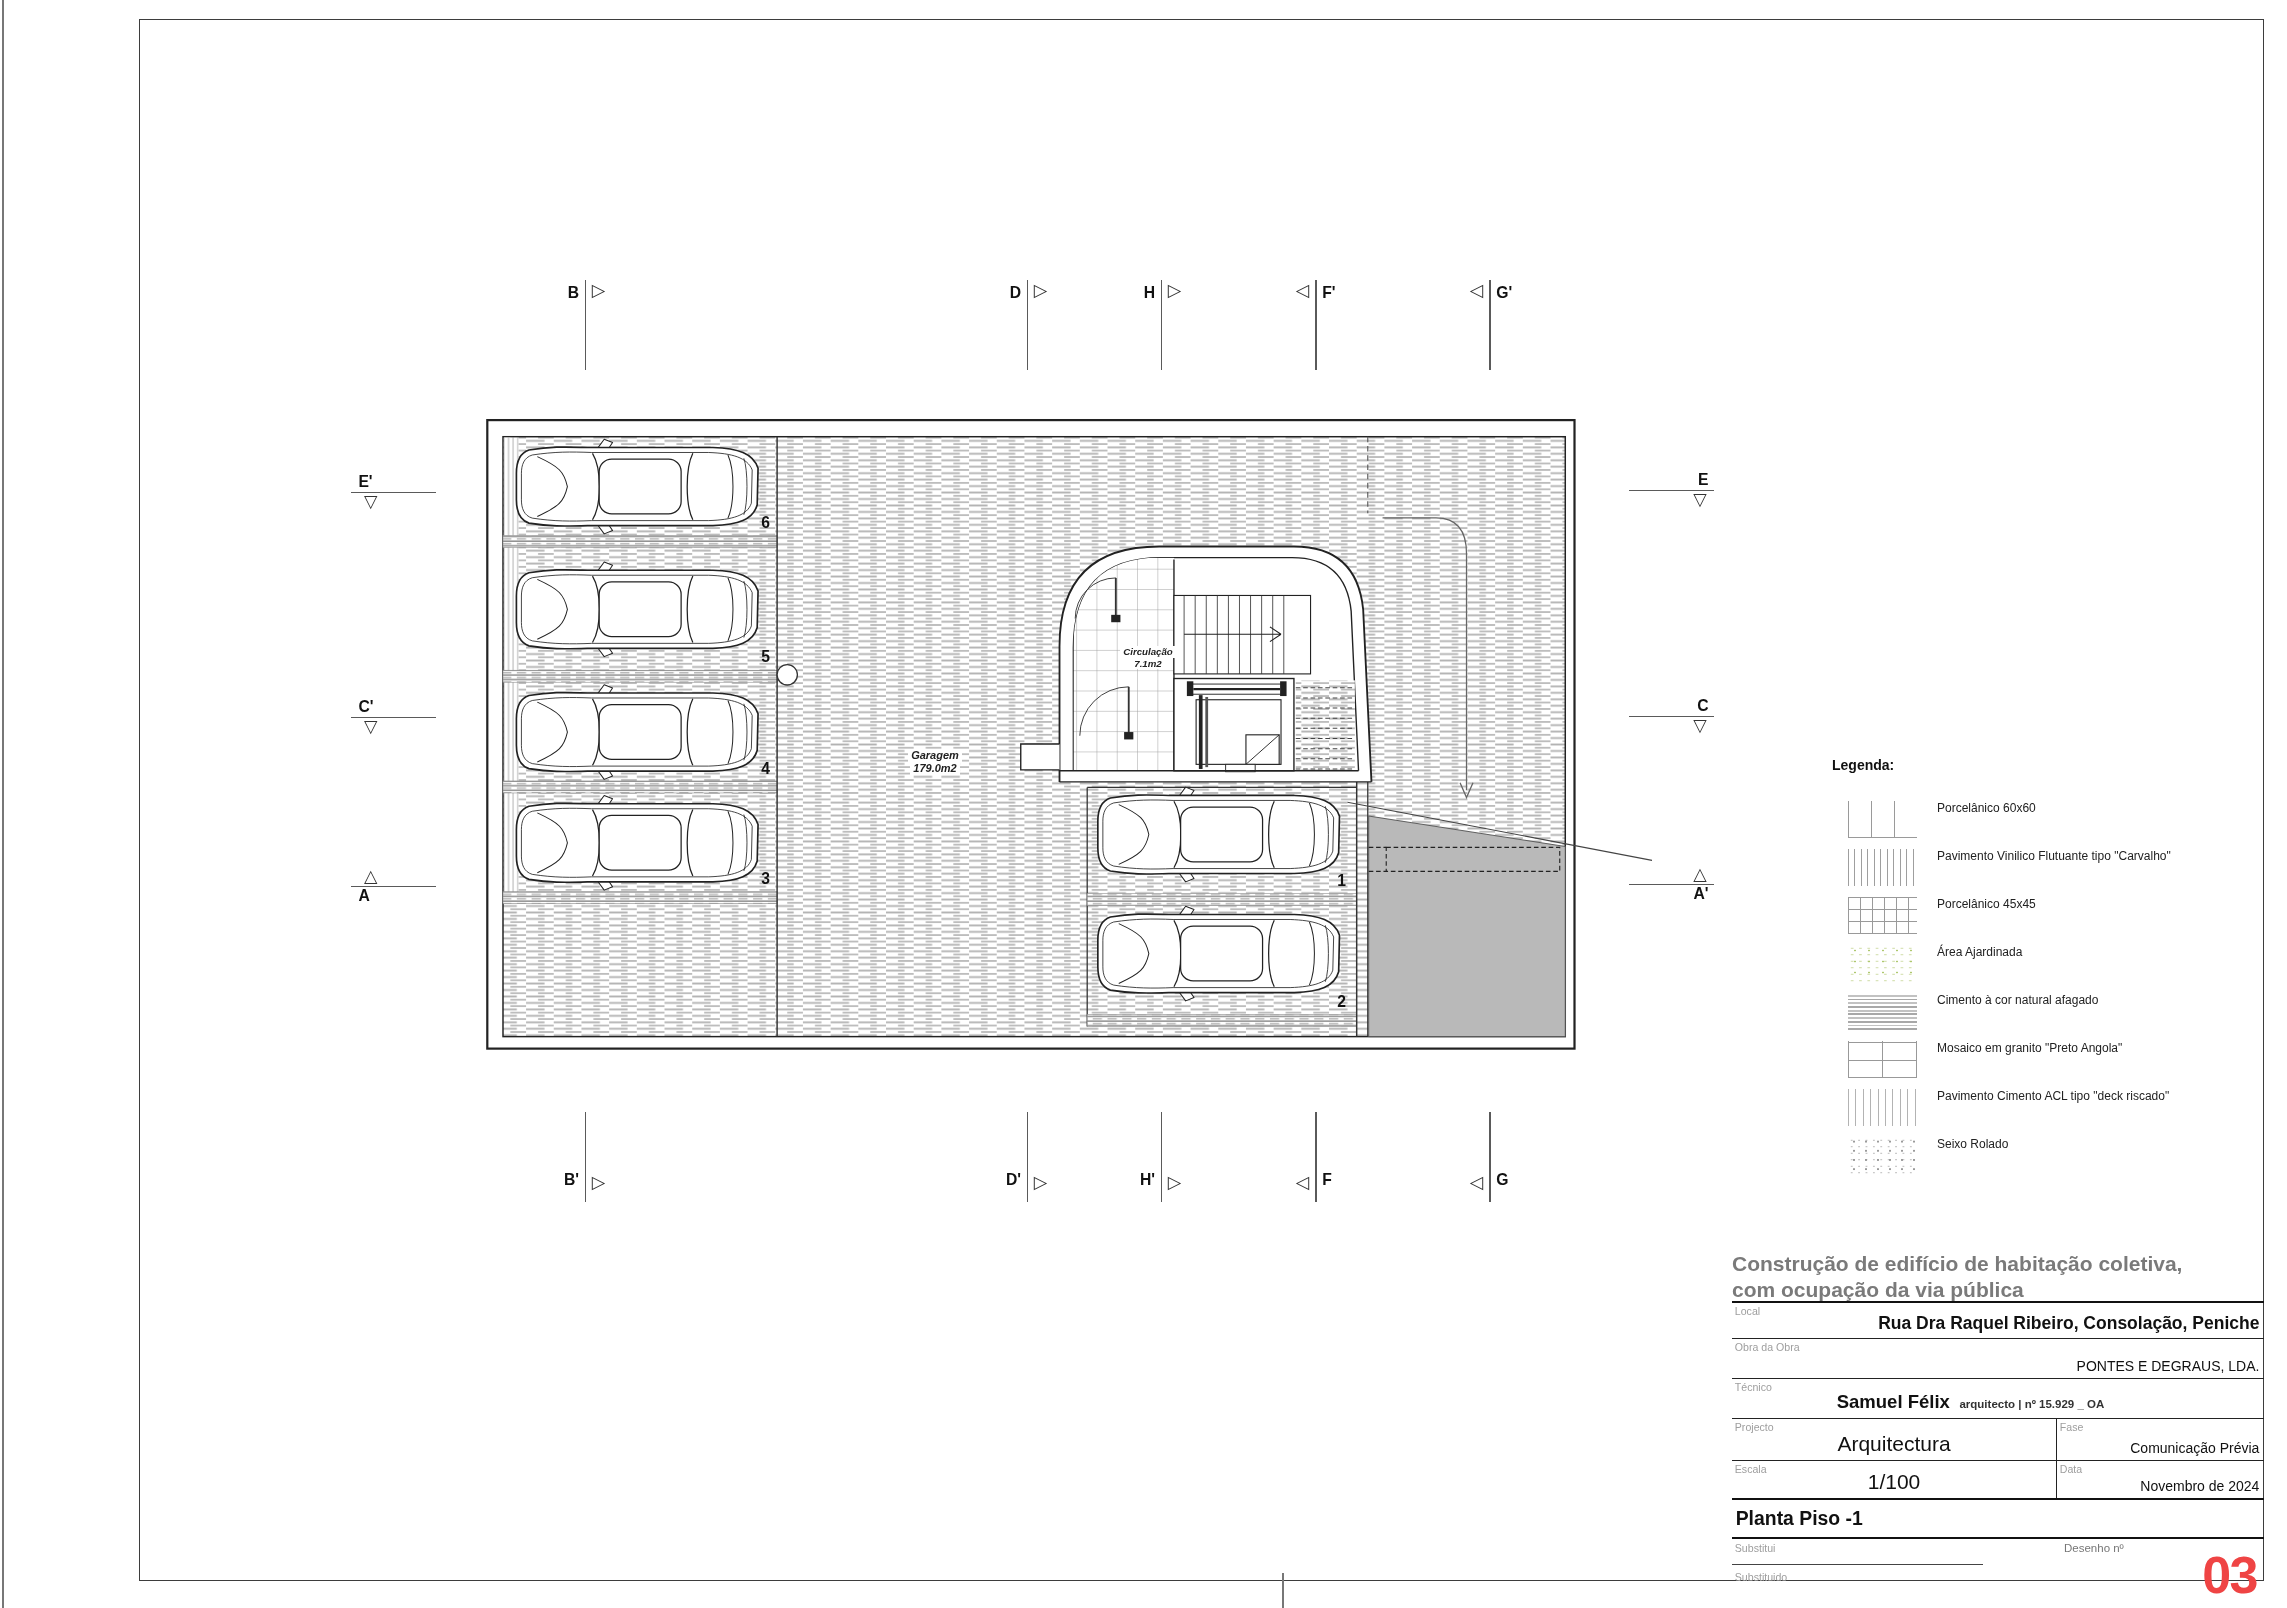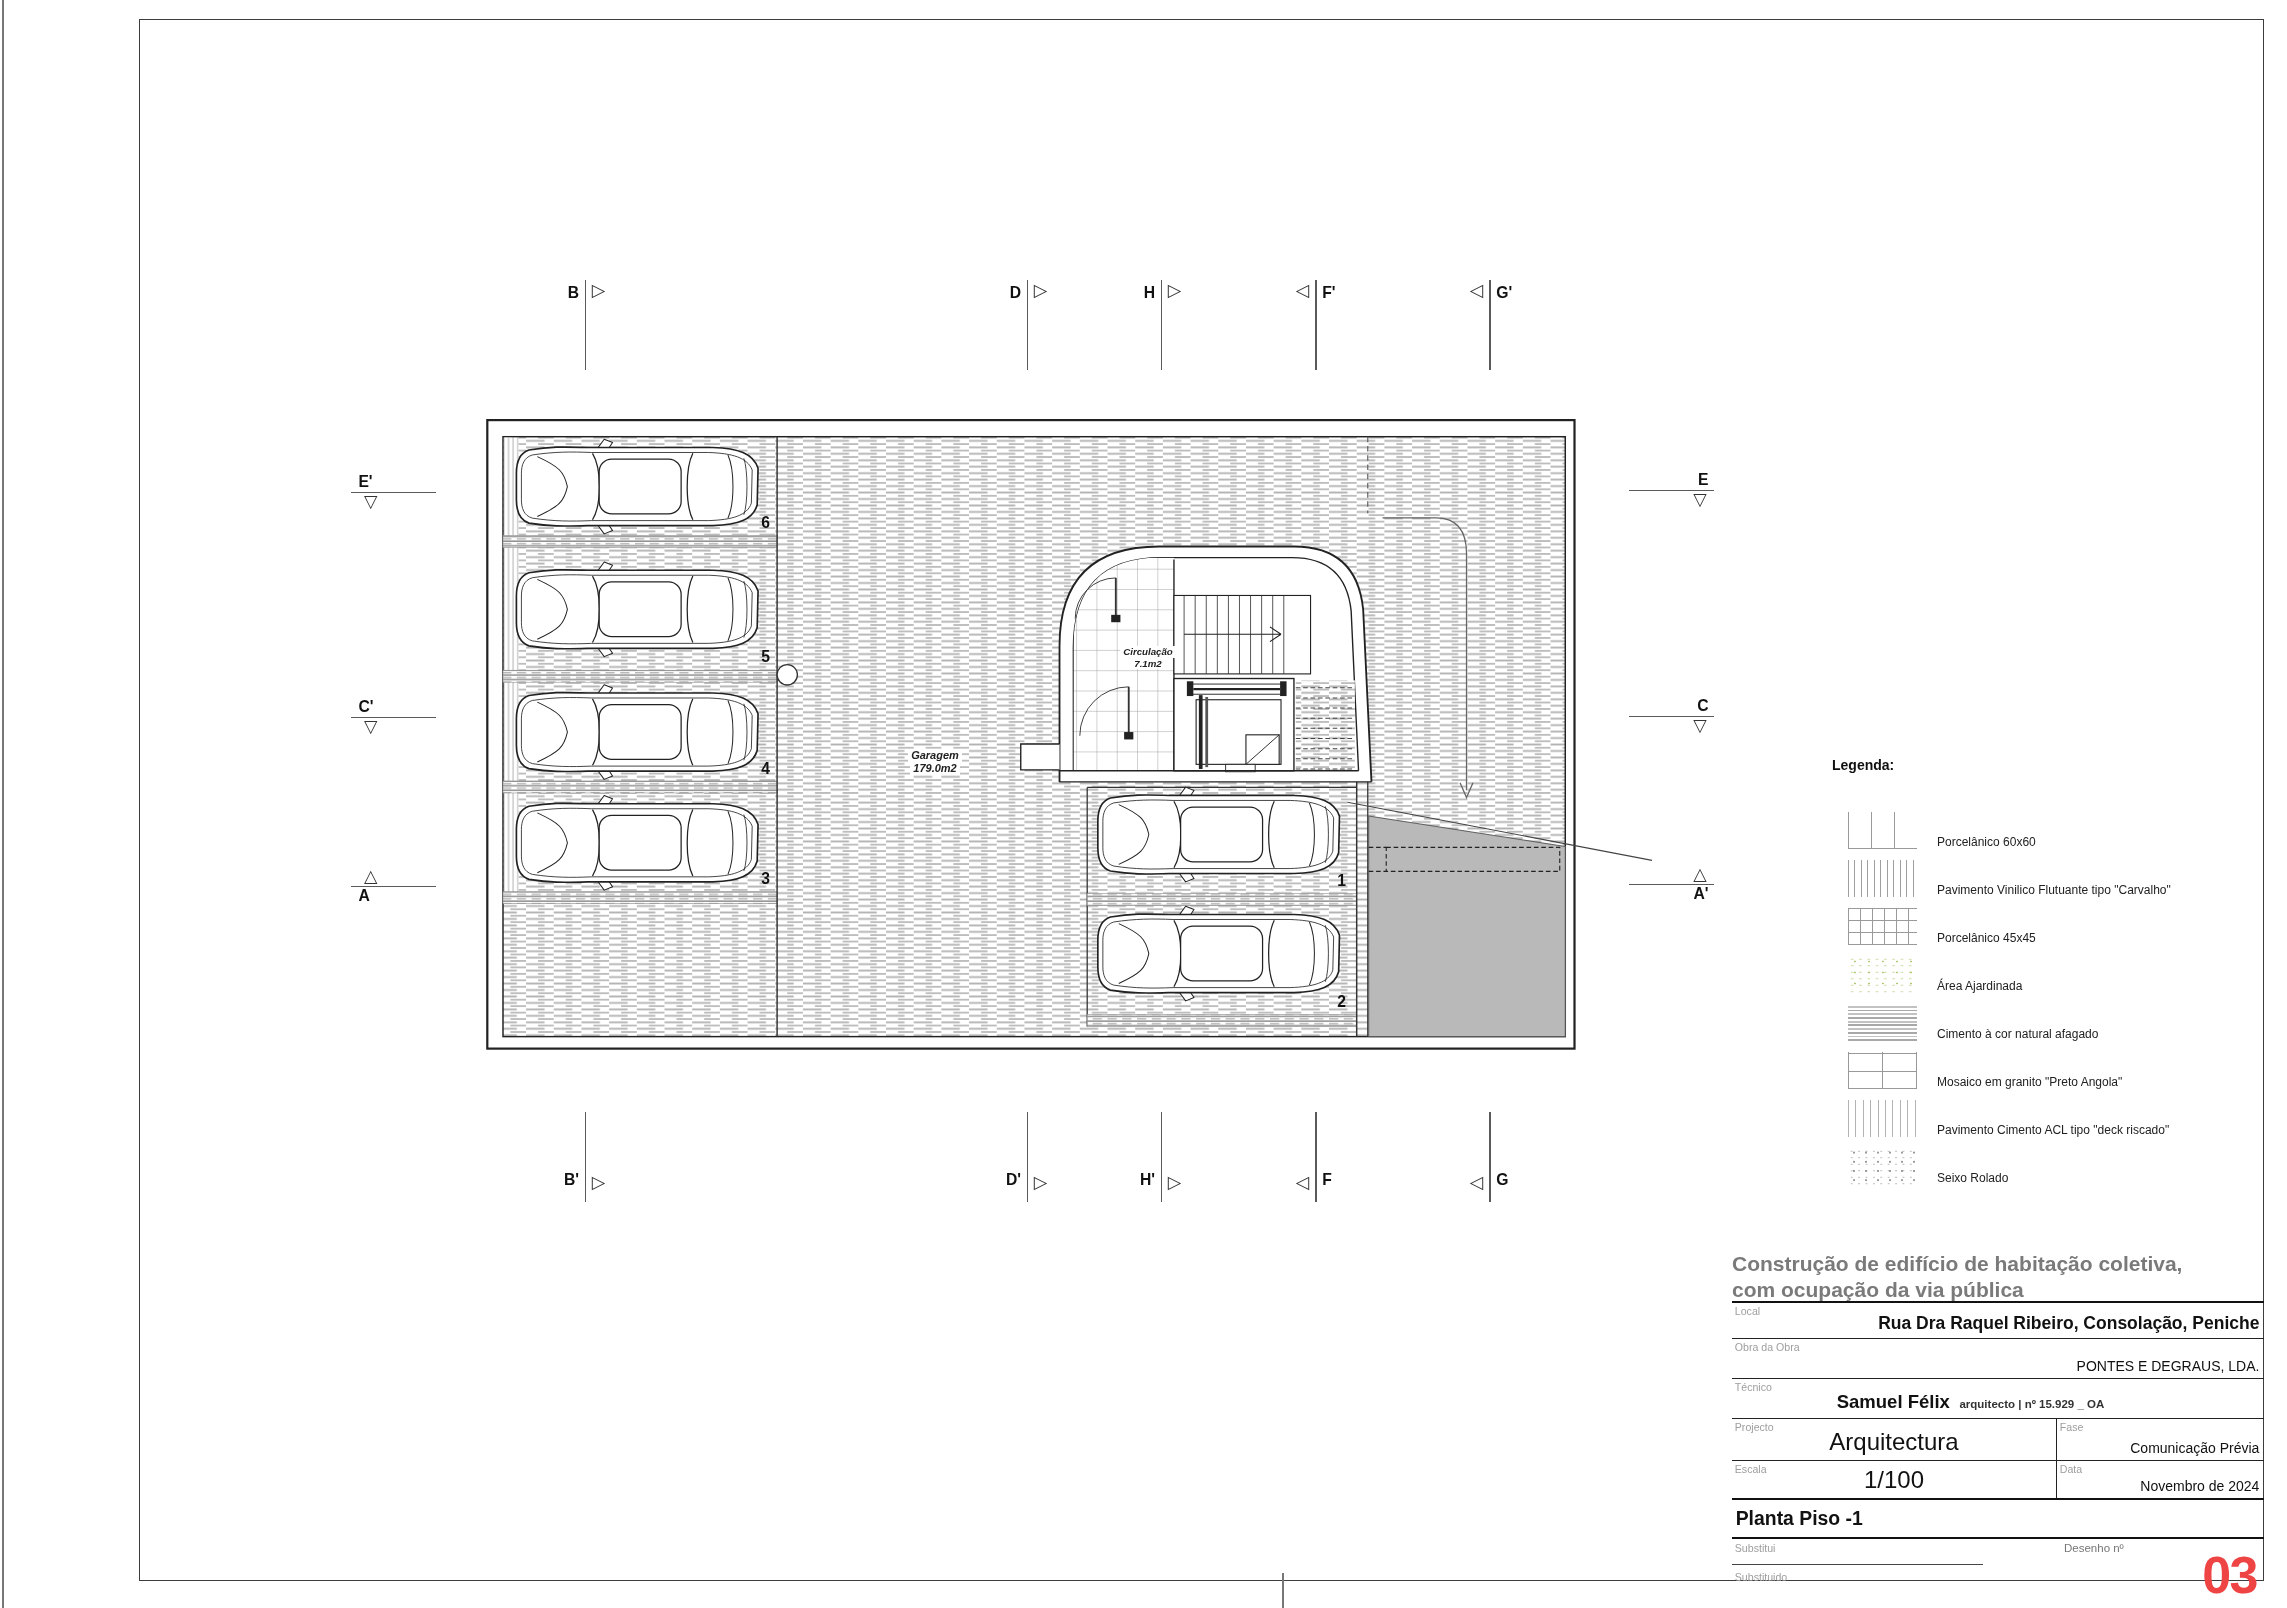--- a/index.html
+++ b/index.html
@@ -35,21 +35,21 @@
   
   .stall-no{position:absolute;width:26px;font-weight:bold;font-size:15.7px;text-align:right;color:#111;}
   .room-label{position:absolute;text-align:center;font-weight:bold;color:#222;line-height:1.2;}
   .room-label span{display:inline-block;background:#fff;padding:0 2.8px;font-style:italic;}
   #garage-label{left:877px;top:749px;width:116px;font-size:11px;}
   #circ-label{left:1100px;top:646px;width:96px;font-size:9.7px;}
 
   
   #legend{left:1832px;top:757px;width:388px;}
   #legend .legend-title{font-weight:bold;font-size:14px;margin-bottom:28px;}
-  .legend-row{display:flex;align-items:flex-end;height:48px;padding-left:16px;}
+  .legend-row{display:flex;align-items:flex-start;height:48px;padding-left:16px;}
   .swatch{width:69px;height:37px;flex:0 0 69px;}
   .legend-row .ll{margin-left:20px;font-size:12px;color:#222;}
   .sw-grid-60{background:
      repeating-linear-gradient(90deg,#9a9a9a 0 0.9px,transparent 0.9px 23px),
      repeating-linear-gradient(0deg,#9a9a9a 0 0.9px,transparent 0.9px 18.5px);}
   .sw-vertical-lines-dense{background:repeating-linear-gradient(90deg,#9f9f9f 0 0.9px,transparent 0.9px 6.5px);}
   .sw-grid-45{background:
      repeating-linear-gradient(90deg,#9a9a9a 0 0.9px,transparent 0.9px 12px),
      repeating-linear-gradient(0deg,#9a9a9a 0 0.9px,transparent 0.9px 12px);}
   .sw-garden-dots{background-image:
@@ -67,21 +67,21 @@
      radial-gradient(#b5b5b5 0.7px,transparent 0.9px);
      background-size:12px 9.2px,7.4px 6.5px;}
 
   
   #title-block{left:1732px;top:1251px;width:532px;}
   .tb-title{height:50px;color:#7a7a7a;font-weight:bold;font-size:21px;line-height:1.25;}
   .tb-row{position:relative;border-top:1.4px solid #222;}
   .tb-row.thick{border-top:2.8px solid #111;}
   .tb-label{position:absolute;top:1.8px;left:2.8px;font-size:10.6px;color:#9e9e9e;}
   .tb-val-r{position:absolute;right:4.6px;bottom:3.7px;font-size:14px;color:#111;white-space:nowrap;}
-  .tb-val-c{position:absolute;left:0;right:0;bottom:3.7px;text-align:center;font-size:24px;white-space:nowrap;}
+  .tb-val-c{position:absolute;left:0;right:0;bottom:3.7px;text-align:center;font-size:21px;white-space:nowrap;}
   .tb-cells{display:flex;height:100%;}
   .tb-cell{position:relative;flex:0 0 324px;height:100%;}
   .tb-cell.c2{flex:1;border-left:1.4px solid #222;}
   #row-local{height:35px;} #row-dono{height:39px;} #row-tec{height:39px;}
   #row-proj{height:41px;} #row-esc{height:37px;} #row-planta{height:37px;} #row-final{height:53px;}
   #tec-line{position:absolute;left:0;right:55px;bottom:4.6px;text-align:center;white-space:nowrap;}
   #tec-line .nm{font-weight:bold;font-size:18.5px;}
   #tec-line .cred{font-weight:bold;font-size:11.5px;color:#333;margin-left:5.5px;}
   #sheet-title{position:absolute;left:3.7px;top:6.5px;font-weight:bold;font-size:19.4px;}
   #sub-underline{position:absolute;left:0;top:25px;width:251px;border-bottom:1.4px solid #444;}

